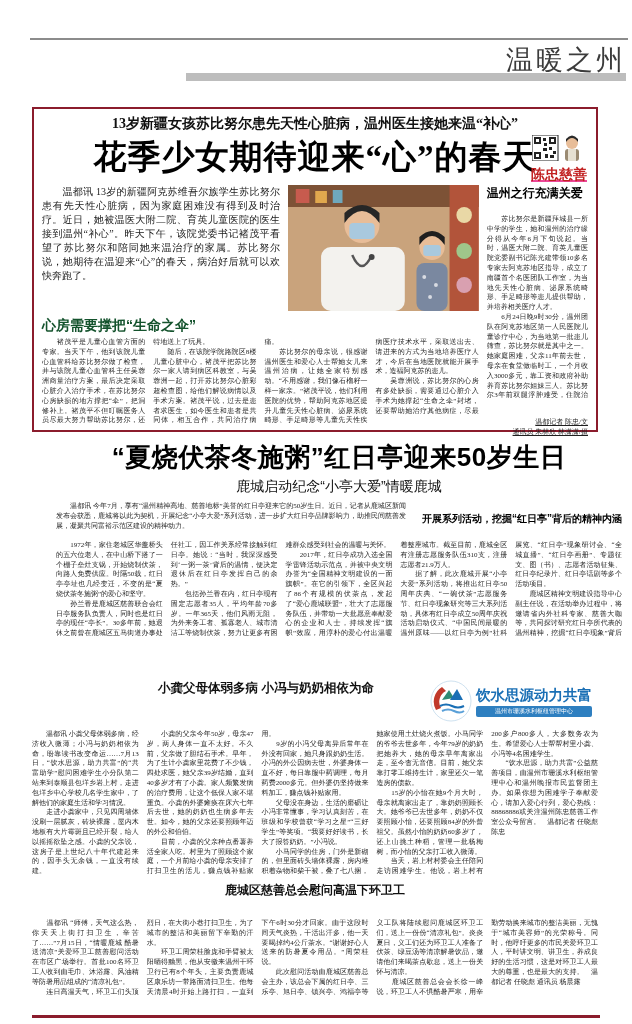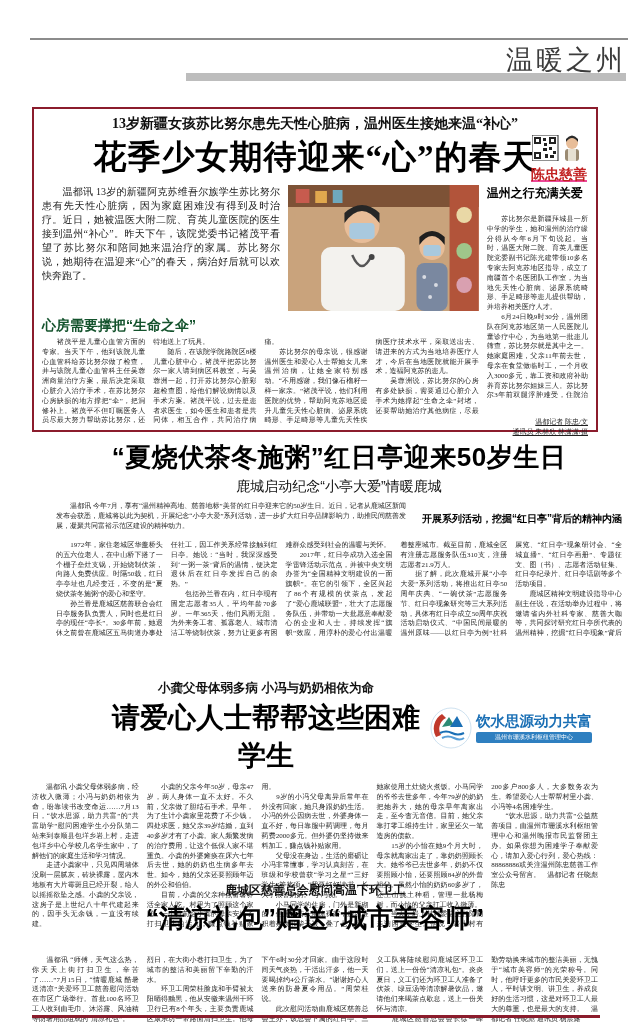--- a/index.html
+++ b/index.html
@@ -190,21 +190,20 @@
 　　据了解，此次鹿城开展“小亭大爱”系列活动，将推出红日亭50周年庆典、“一碗伏茶”志愿服务节、红日亭现象研究等三大系列活动，具体有红日亭成立50周年庆祝活动启动仪式、“中国民间最暖的温州原味——以红日亭为例”社科展览、“红日亭”现象研讨会、“全城直播”、“红日亭画册”、专题征文、图（书）、志愿者活动征集、红日亭纪录片、红日亭话剧等多个活动项目。
 　　鹿城区精神文明建设指导中心副主任说，在活动举办过程中，将邀请省内外社科专家、慈善大咖等，共同探讨研究红日亭所代表的温州精神，挖掘“红日亭现象”背后所蕴含的温州人开放、无私优良品质，进一步充实提升温州“大爱精神”内涵。
 　　其中，由著名编剧李涛、导演王布联袂打造的红日亭话剧，引起不小的关注。
 　　“这是一部非常值得期待的话剧。”鹿城区委宣传部副部长介绍，该剧以“小切口”展现“大主题”，借由红日亭，探寻温州模式和温州气质，展现在困难险阻的环境下，温州人如何在逆境中谋求发展，在改革开放的浪潮中，开辟了一条全新的生存之道。　温都记者 陈忠</div>
   </div>
 
   <div class="a3">
     <div class="a3-head">
       <div class="a3-titles">
         <div class="a3-kicker">小龚父母体弱多病 小冯与奶奶相依为命</div>
-        <div class="a3-headline">请爱心人士帮帮这些困难学生</div>
       </div>
       <div class="a3-logo">
         <svg width="42" height="42" viewBox="0 0 42 42">
           <circle cx="21" cy="21" r="20" fill="#ffffff" stroke="#cfe2f0" stroke-width="1"></circle>
           <path d="M6 30 A17 17 0 0 1 12 7 L16 11 A12 12 0 0 0 11 28 Z" fill="#c0392b"></path>
           <path d="M12 20 L19 10 L24 18 Z" fill="#2e8b74"></path>
           <path d="M20 20 L27 9 L33 20 Z" fill="#1a6fb5"></path>
           <path d="M10 26 Q16 23 22 26 T 34 26" stroke="#1a6fb5" stroke-width="2" fill="none"></path>
           <path d="M12 31 Q18 28 24 31 T 34 31" stroke="#5aa0d8" stroke-width="2" fill="none"></path>
         </svg>
@@ -221,21 +220,20 @@
 　　9岁的小冯父母离异后常年在外没有回家，她只身跟奶奶生活。小冯的外公因病去世，外婆身体一直不好，每日靠服中药调理，每月药费2000多元。但外婆仍坚持做来料加工，赚点钱补贴家用。
 　　父母没在身边，生活的磨砺让小冯非常懂事，学习认真刻苦，在班级和学校曾获“学习之星”“三好学生”等奖项。“我要好好读书，长大了报答奶奶。”小冯说。
 　　小马同学的住房，门外是新砌的，但里面砖头墙体裸露，房内堆积着杂物和柴干被，叠了七八捆，她家使用土灶烧火煮饭。小马同学的爷爷去世多年，今年79岁的奶奶把她养大，她的母亲早年离家出走，至今杳无音信。目前，她父亲靠打零工维持生计，家里还欠一笔造房的债款。
 　　15岁的小怡在她9个月大时，母亲就离家出走了，靠奶奶照顾长大。她爷爷已去世多年，奶奶不仅要照顾小怡，还要照顾84岁的外曾祖父。虽然小怡的奶奶60多岁了，还上山挑土种稻，管理一批杨梅树，而小怡的父亲打工收入微薄。
 　　当天，岩上村村委会主任陪同走访困难学生。他说，岩上村有200多户800多人，大多数务农为生。希望爱心人士帮帮村里小龚、小冯等4名困难学生。
 　　“饮水思源，助力共富”公益慈善项目，由温州市珊溪水利枢纽管理中心和温州晚报市民监督团主办。如果你想为困难学子奉献爱心，请加入爱心行列，爱心热线：88868886或关注温州陈忠慈善工作室公众号留言。　温都记者 任晓彪 陈忠</div>
   </div>
 
   <div class="a4">
     <div class="a4-kicker">鹿城区慈善总会慰问高温下环卫工</div>
-    <div class="a4-headline">“清凉礼包”赠送“城市美容师”</div>
     <div class="a4-cols colflow bodytext">　　温都讯 “师傅，天气这么热，你天天上街打扫卫生，辛苦了……”7月15日，“情暖鹿城 酷暑送清凉”关爱环卫工慈善慰问活动在市区广场举行。首批100名环卫工人收到由毛巾、沐浴露、风油精等防暑用品组成的“清凉礼包”。
 　　连日高温天气，环卫工们头顶烈日，在大街小巷打扫卫生，为了城市的整洁和美丽留下辛勤的汗水。
 　　环卫工周荣桂脸庞和手臂被太阳晒得黝黑，他从安徽来温州干环卫行已有8个年头，主要负责鹿城区康乐坊一带路面清扫卫生。他每天清晨4时开始上路打扫，一直到下午6时30分才回家。由于这段时间天气炎热，干活出汗多，他一天要喝掉约4公斤茶水。“谢谢好心人送来的防暑夏令用品。”周荣桂说。
 　　此次慰问活动由鹿城区慈善总会主办，该总会下属的红日亭、三乐亭、旭日亭、镇兴亭、鸿福亭等义工队将陆续慰问鹿城区环卫工们，送上一份份“清凉礼包”。炎炎夏日，义工们还为环卫工人准备了伏茶、绿豆汤等清凉解暑饮品，邀请他们来喝茶点歇息，送上一份关怀与清凉。
 　　鹿城区慈善总会会长徐一峰说，环卫工人不惧酷暑严寒，用辛勤劳动换来城市的整洁美丽，无愧于“城市美容师”的光荣称号。同时，他呼吁更多的市民关爱环卫工人，平时讲文明、讲卫生，养成良好的生活习惯，这是对环卫工人最大的尊重，也是最大的支持。　温都记者 任晓彪 通讯员 杨晨露</div>
   </div>
 
   <div class="bottom-rule"></div>
 </div>
 

